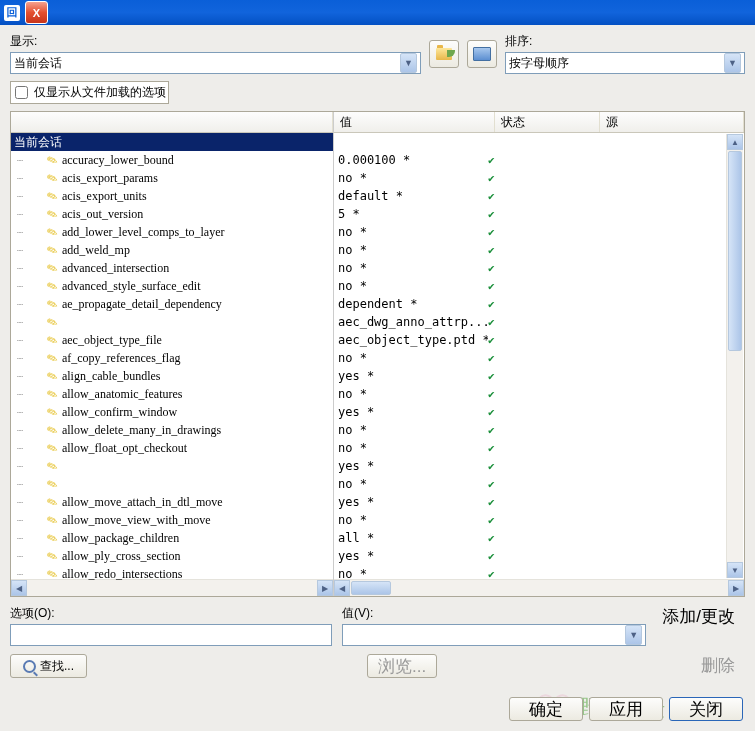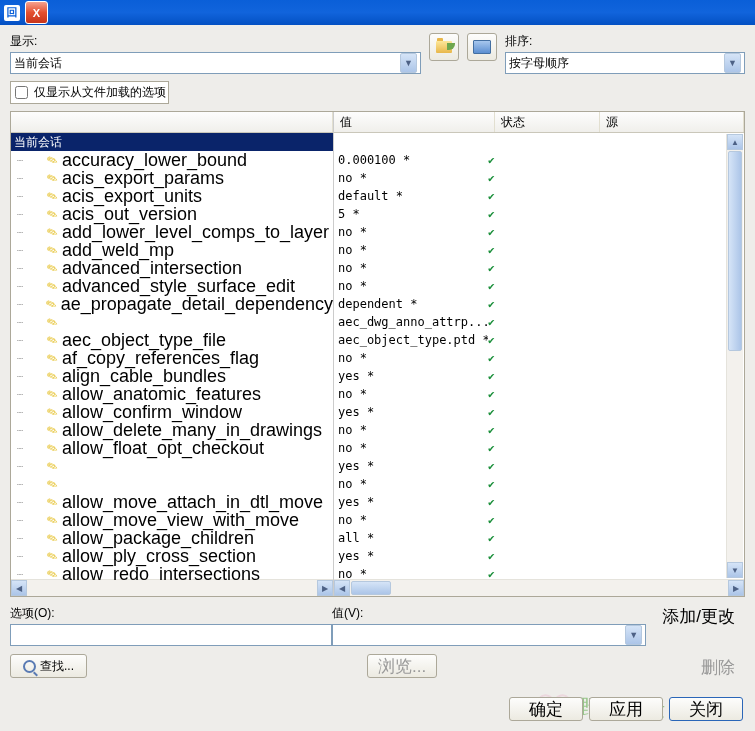--- a/index.html
+++ b/index.html
@@ -1,21 +1,21 @@
 <!DOCTYPE html>
 <html><head>
 <meta charset="utf-8">
 <style>
 body{margin:0;font-family:SimSun,"MS Sans Serif",Tahoma,sans-serif;font-size:12px;background:#eeedea;width:755px;height:731px;overflow:hidden;position:relative}
 .titlebar{height:25px;background:linear-gradient(to bottom,#0a5fd8,#1164dc,#0350c3);color:#fff;display:flex;align-items:center;padding:0 4px;font-weight:bold}
 .titlebar .ico{width:16px;height:16px;background:#fff;border-radius:2px;display:inline-flex;align-items:center;justify-content:center;margin-right:5px;color:#0a5fd8;font-weight:bold;font-size:11px}
 .titlebar .title{flex:1}
 .titlebar .close{width:21px;height:21px;background:linear-gradient(to bottom,#f5a28f,#e45030,#c7341a);border:1px solid #fff;border-radius:3px;display:flex;align-items:center;justify-content:center;color:#fff;font-weight:bold;font-size:11px;font-family:Arial}
 .body{padding:8px 10px;background:#eeedea}
-.toprow{display:flex;align-items:flex-start;gap:8px}
+.toprow{display:flex;align-items:center;gap:8px}
 .col-left{flex:1}
 .col-right{width:240px}
 .lbl{display:block;margin-bottom:2px}
 .select{width:100%;height:22px;border:1px solid #7f9db9;background:#fff;box-sizing:border-box;padding:0 3px;display:flex;align-items:center;justify-content:space-between}
 .select .arrow{width:15px;height:18px;background:linear-gradient(#d5e4f7,#acc5e8);border:1px solid #b5c8de;border-radius:2px;display:flex;align-items:center;justify-content:center;color:#4d6185;font-size:9px}
 .tbtn{width:28px;height:26px;border:1px solid #aca899;background:linear-gradient(#fdfdfc,#eceae1);border-radius:3px;display:flex;align-items:center;justify-content:center}
 .folder-ico{width:16px;height:12px;background:linear-gradient(#fde79a,#e8b74a);border-radius:1px;position:relative}
 .folder-ico:before{content:'';position:absolute;top:-3px;left:1px;width:6px;height:3px;background:#e8b74a;border-radius:1px 1px 0 0}
 .folder-ico:after{content:'';position:absolute;right:-3px;top:2px;width:8px;height:7px;background:#6fa74e;border-radius:0 0 6px 0}
 .disk-ico{width:16px;height:12px;background:linear-gradient(#a7c7ed,#5c8fd1);border:1px solid #436fa1;border-radius:1px;position:relative}
@@ -24,40 +24,40 @@
 .splitpane{margin-top:7px;display:flex;height:484px;border:1px solid #aca899;background:#fff}
 .left-pane{flex:0 0 322px;min-width:0;display:flex;flex-direction:column}
 .right-pane{flex:1;display:flex;flex-direction:column;border-left:1px solid #ccc}
 .headers{height:20px;background:linear-gradient(#fdfdfd,#f0efeb);border-bottom:1px solid #cac7ba;display:flex;align-items:center;font-size:12px}
 .headers .hcell{padding:0 6px;height:100%;display:flex;align-items:center;border-right:1px solid #e2dfd0}
 .tree{flex:1;overflow:hidden;padding:0}
 .cat{height:18px;background:#0a246a;color:#fff;display:flex;align-items:center;padding-left:3px}
 .trow{height:18px;display:flex;align-items:center}
 .dots{width:30px;display:flex;align-items:center;color:#808080;letter-spacing:-1px;padding-left:6px;font-size:10px}
 .leaf{color:#e6c436;font-size:13px;margin-right:4px;transform:rotate(-20deg);display:inline-block}
-.name{font-family:Liberation Sans, sans-serif;font-size:18px}
+.name{font-family:Liberation Serif, serif;font-size:12px}
 .vals{flex:1;overflow:hidden}
 .vrow{height:18px;display:flex;align-items:center}
 .vcell{font-family:Consolas,monospace;font-size:12px;white-space:nowrap;overflow:hidden}
 .c-val{width:150px;padding-left:4px}
 .c-stat{width:90px;display:flex;align-items:center}
 .check{color:#1a8f3a;font-size:11px}
 .scrollbar-v{position:absolute;right:1px;top:49px;width:16px;height:456px;background:#f3f1ed;border-left:1px solid #e5e3dc}
 .sb-btn{width:16px;height:16px;background:linear-gradient(#d5e4f7,#acc5e8);border:1px solid #b5c8de;box-sizing:border-box;display:flex;align-items:center;justify-content:center;font-size:8px;color:#4d6185}
 .sb-thumb{width:14px;margin:1px;height:200px;background:linear-gradient(to right,#d5e4f7,#acc5e8);border:1px solid #b5c8de;border-radius:2px;box-sizing:border-box}
 .scrollbar-h{height:16px;background:#f3f1ed;border-top:1px solid #e5e3dc;display:flex}
 .sb-thumb-h{height:14px;margin:1px;background:linear-gradient(to bottom,#d5e4f7,#acc5e8);border:1px solid #b5c8de;border-radius:2px;box-sizing:border-box}
 .pane-wrap{position:relative;flex:1;min-height:0}
-.bottom-inputs{display:flex;margin-top:8px;align-items:end}
+.bottom-inputs{display:flex;gap:10px;margin-top:8px;align-items:end}
 .bi-left{flex:0 0 322px}
 .bi-right{flex:1;display:flex;align-items:flex-start;gap:6px}
 .txtbox{width:100%;height:22px;border:1px solid #7f9db9;background:#fff;box-sizing:border-box}
 .btn{height:22px;border:1px solid #aca899;background:linear-gradient(#fdfdfc,#eceae1);border-radius:3px;padding:0 10px;display:inline-flex;align-items:center;justify-content:center;font-size:17px}
 .btn.disabled{color:#999}
-.findrow{margin-top:8px;display:flex;align-items:flex-end}
+.findrow{margin-top:8px;display:flex;align-items:flex-start}
 .findbtn{height:22px;border:1px solid #aca899;background:linear-gradient(#fdfdfc,#eceae1);border-radius:3px;padding:0 12px;display:inline-flex;align-items:center;gap:4px}
 .mag{display:inline-block;width:9px;height:9px;border:2px solid #5a7bb3;border-radius:50%;position:relative}
 .mag:after{content:'';position:absolute;right:-4px;bottom:-4px;width:5px;height:2px;background:#5a7bb3;transform:rotate(45deg)}
 .footer{position:absolute;bottom:10px;right:12px;display:flex;gap:6px}
 .footer .btn{min-width:52px;justify-content:center}
 .watermark{position:absolute;right:90px;bottom:8px;font-size:22px;color:#4fa63b;opacity:0.55;font-family:SimHei,sans-serif;display:flex;align-items:center;gap:6px}
 .butterfly{width:34px;height:28px;position:relative;opacity:0.5}
 .butterfly:before,.butterfly:after{content:'';position:absolute;width:16px;height:22px;border:2px solid #e6a0c0;border-radius:60% 60% 50% 50%}
 .butterfly:before{left:0;transform:rotate(-18deg)}
 .butterfly:after{right:0;transform:rotate(18deg)}

